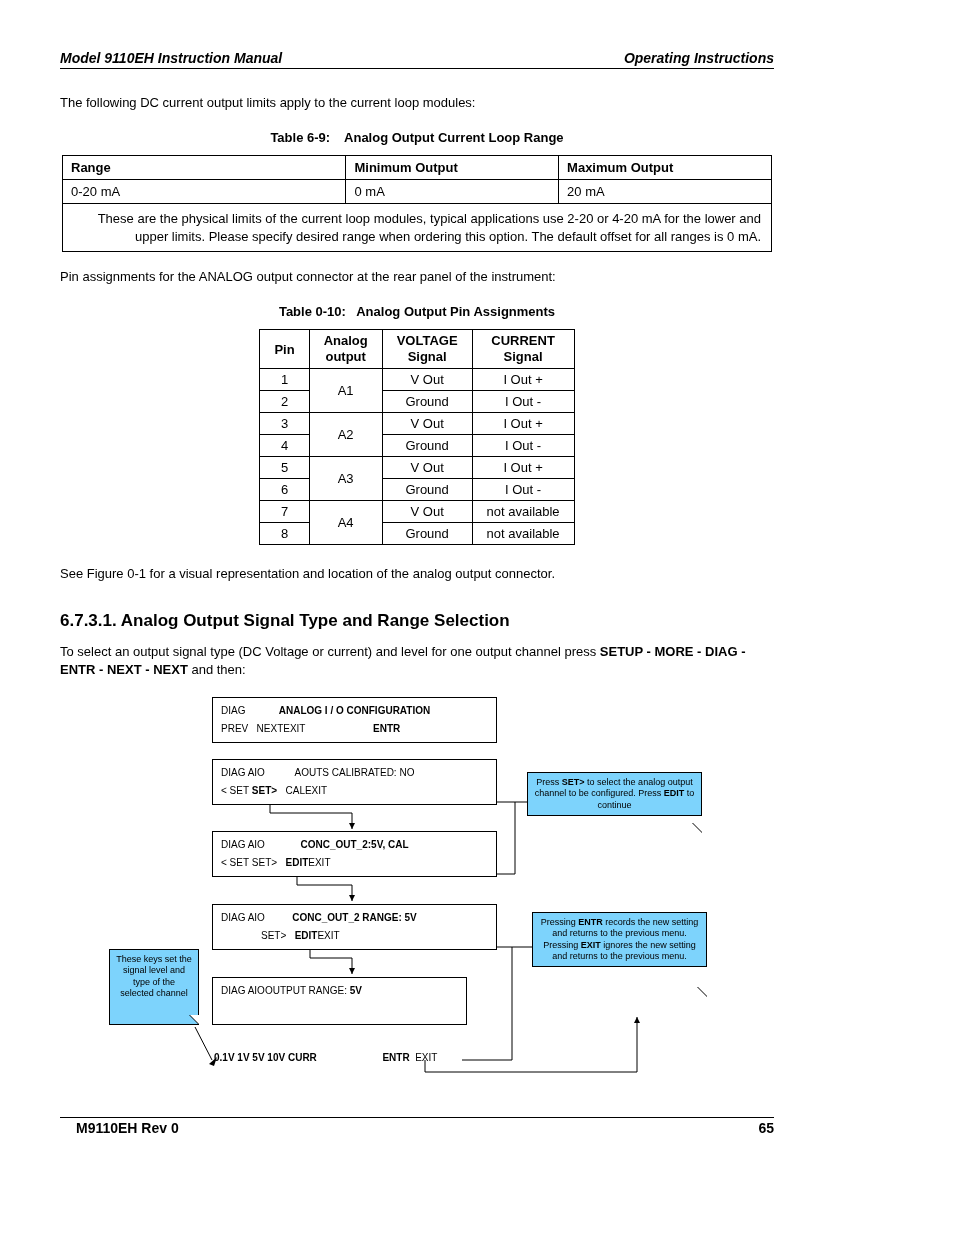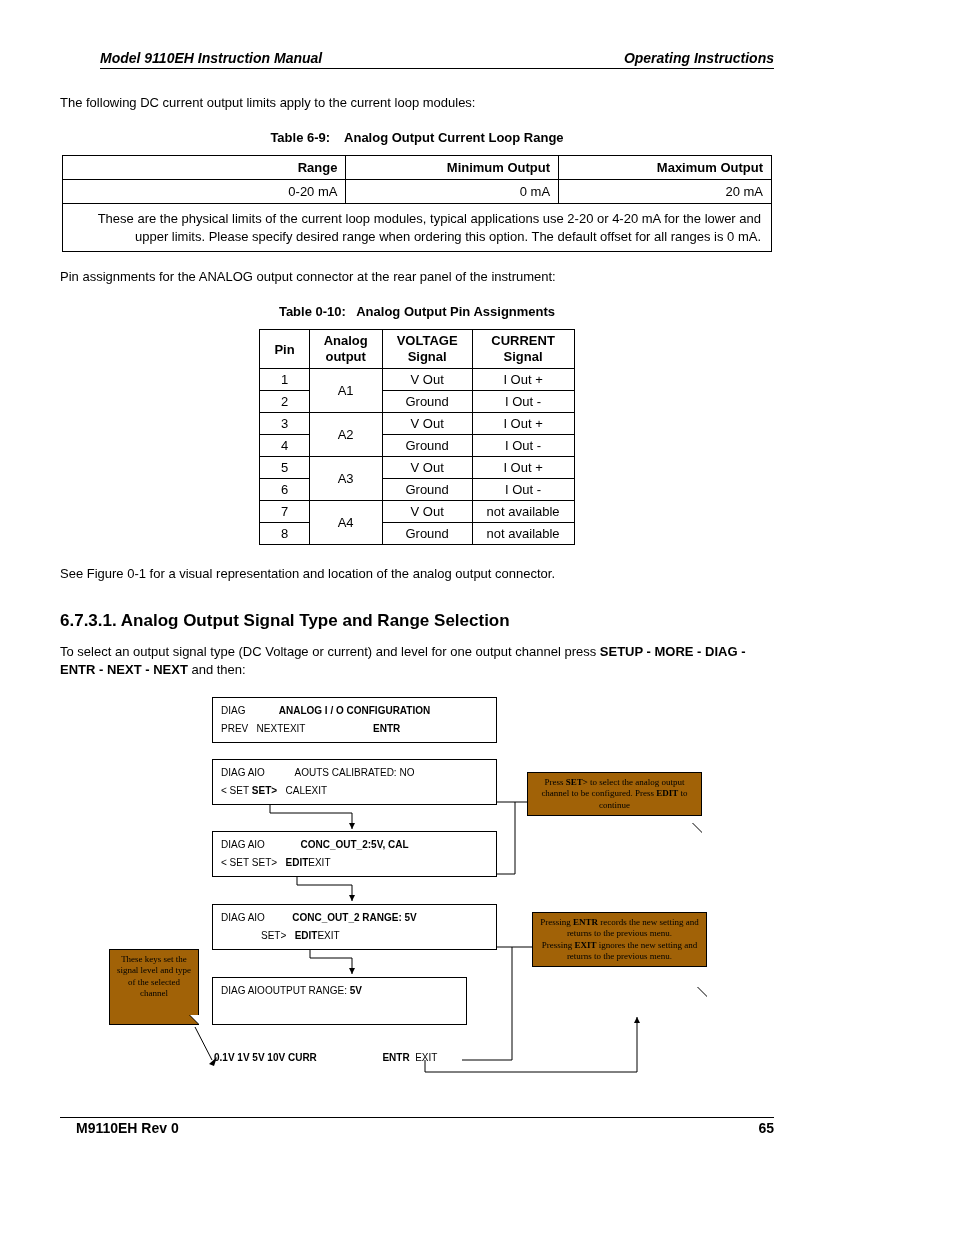--- a/index.html
+++ b/index.html
@@ -13,42 +13,41 @@
   }
   .header-row {
     display: flex;
     justify-content: space-between;
     font-style: italic;
     font-weight: bold;
     font-size: 14px;
     border-bottom: 1.5px solid #000;
     padding-bottom: 2px;
     margin-bottom: 25px;
-    margin-left: 40px;
   }
   .para {
     margin: 12px 0 18px 0;
     line-height: 1.4;
   }
   .caption {
     text-align: center;
     font-weight: bold;
     margin: 12px 0 10px 0;
     font-size: 13px;
   }
   table.t9 {
     border-collapse: collapse;
     margin: 0 auto 16px auto;
     width: 710px;
     font-size: 13px;
   }
   table.t9 th, table.t9 td {
     border: 1px solid #000;
     padding: 4px 8px;
-    text-align: right;
+    text-align: left;
   }
   table.t9 .note {
     text-align: right;
     padding: 6px 10px;
     line-height: 1.35;
   }
   table.t10 {
     border-collapse: collapse;
     margin: 0 auto 20px auto;
     font-size: 13px;
@@ -93,23 +92,22 @@
   }
   .row1 { display: flex; justify-content: space-between; align-items: center; height: 14px; margin-bottom: 4px; }
   .row2 { display: flex; align-items: center; height: 14px; margin-top: 2px;}
   .ctr { position:absolute; left:0; right:0; text-align:center; }
   .callout {
     position: absolute;
     border: 1px solid #000;
     padding: 4px 6px;
     font-size: 9px;
     line-height: 1.25;
-    background: #a16207;
+    background: #7dd3fc;
     box-sizing: border-box;
-    font-family: Liberation Serif, serif;
   }
   .callout.left { width: 90px; text-align: center; }
   .callout.right { width: 175px; text-align: center; }
   .fold {
     position: absolute;
     width: 0; height: 0;
     border-left: 10px solid transparent;
     border-top: 10px solid #000;
   }
   .fold::after{

